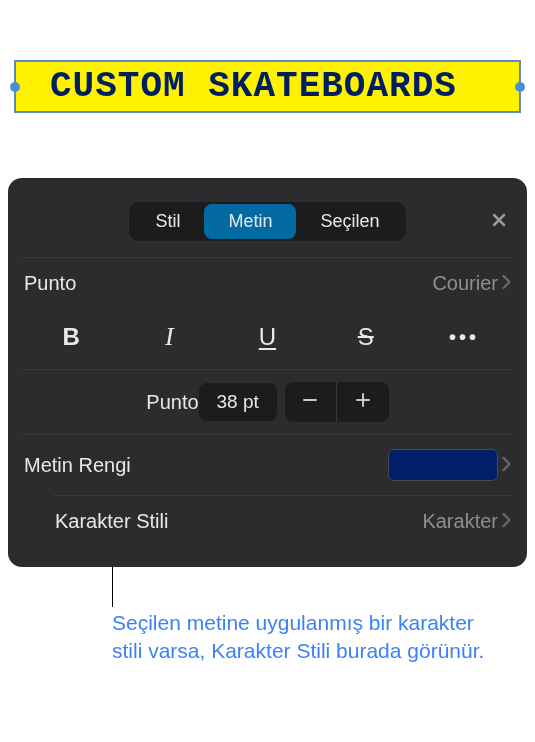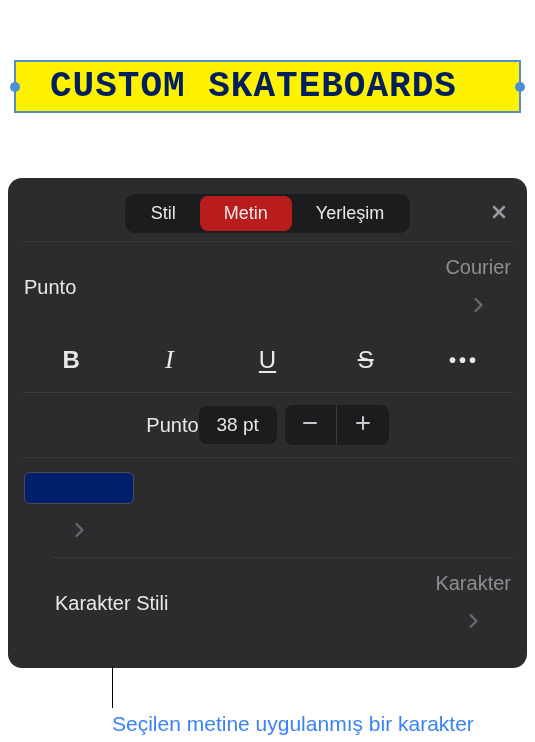--- a/index.html
+++ b/index.html
@@ -59,31 +59,31 @@
       align-items: center;
       justify-content: space-between;
       padding: 4px 0 8px 0;
     }
     .segmented {
       display: flex;
       background: #1c1c1e;
       border-radius: 10px;
       padding: 2px;
       gap: 0;
-      margin: 0 auto;
+      margin: 8px auto;
     }
     .segmented-item {
       padding: 7px 24px;
       border-radius: 8px;
       font-size: 18px;
       color: #e8e8ea;
       cursor: pointer;
     }
     .segmented-item.active {
-      background: #b91c1c;
+      background: #0369a1;
     }
     .close-btn {
       width: 28px;
       height: 28px;
       display: flex;
       align-items: center;
       justify-content: center;
       color: #9a9a9e;
       cursor: pointer;
     }
@@ -106,22 +106,21 @@
     }
     .row-label {
       font-size: 20px;
       color: #e8e8ea;
     }
     .row-value {
       font-size: 20px;
       color: #8e8e92;
       display: flex;
       align-items: center;
-      gap: 16px;
-      flex-direction: column;
+      gap: 4px;
     }
     .chevron {
       color: #6a6a6e;
     }
     .chevron svg {
       width: 9px;
       height: 16px;
     }
     
     .style-row {
@@ -231,21 +230,21 @@
     <div class="handle handle-right"></div>
   </div>
 </div>
 
 <div class="panel">
   <div class="panel-header">
     <div style="width:28px"></div>
     <div class="segmented">
       <div class="segmented-item">Stil</div>
       <div class="segmented-item active">Metin</div>
-      <div class="segmented-item">Yerleşim</div>
+      <div class="segmented-item">Seçilen</div>
     </div>
     <div class="close-btn">
       <span>
         <svg viewBox="0 0 16 16" fill="none" stroke="currentColor" stroke-width="2.5" stroke-linecap="round">
           <line x1="3" y1="3" x2="13" y2="13"></line>
           <line x1="13" y1="3" x2="3" y2="13"></line>
         </svg>
       </span>
     </div>
   </div>
@@ -298,20 +297,21 @@
               <line x1="3" y1="9" x2="15" y2="9"></line>
               <line x1="9" y1="3" x2="9" y2="15"></line>
             </svg>
           </span>
         </div>
       </div>
     </div>
   </div>
 
   <div class="row">
+    <span class="row-label">Metin Rengi</span>
     <span class="row-value">
       <span class="color-swatch"></span>
       <span class="chevron">
         <svg viewBox="0 0 9 16" fill="none" stroke="currentColor" stroke-width="2.2" stroke-linecap="round" stroke-linejoin="round">
           <polyline points="1.5,2 7.5,8 1.5,14"></polyline>
         </svg>
       </span>
     </span>
   </div>
 

